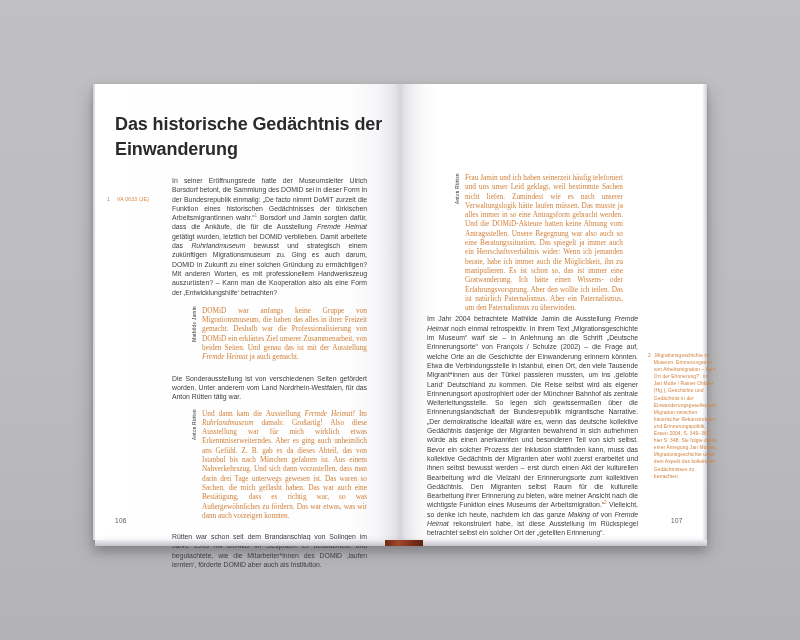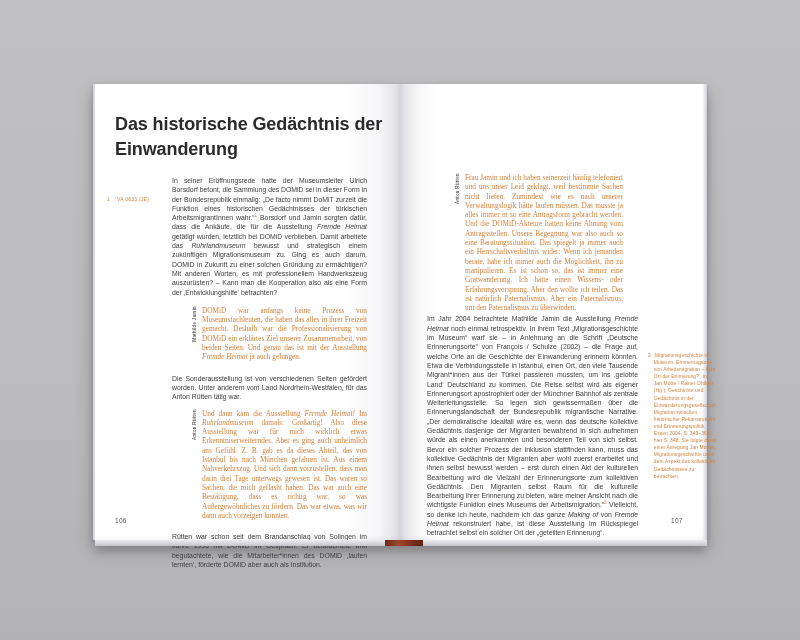--- a/index.html
+++ b/index.html
@@ -86,21 +86,21 @@
 <div class="book">
   <div class="pages">
 
     <div class="page page-left">
       <div class="content-left">
         <h1 class="page-title">Das historische Gedächtnis der Einwanderung</h1>
 
         <p class="body-para"><span>In seiner Eröffnungsrede hatte der Museumsleiter Ulrich Borsdorf betont, die Sammlung des DOMiD sei in dieser Form in der Bundesrepublik einmalig: „De facto nimmt DoMiT zurzeit die Funktion eines historischen Gedächtnisses der türkischen ArbeitsmigrantInnen wahr.“</span><sup class="fn">1</sup><span> Borsdorf und Jamin sorgten dafür, dass die Ankäufe, die für die Ausstellung </span><i>Fremde Heimat</i><span> getätigt wurden, letztlich bei DOMiD verblieben. Damit arbeitete das </span><i>Ruhrlandmuseum</i><span> bewusst und strategisch einem zukünftigen Migrationsmuseum zu. Ging es auch darum, DOMiD in Zukunft zu einer solchen Gründung zu ermächtigen? Mit anderen Worten, es mit professionellem Handwerkszeug auszurüsten? – Kann man die Kooperation also als eine Form der ‚Entwicklungshilfe‘ betrachten?</span></p>
 
         <blockquote class="quote">
-          <span class="speaker">Mathilde Jamin</span><span>DOMiD war anfangs keine Prozess von Museumsfachleuten, die haben das alles in ihrer Freizeit gemacht. Deshalb war die Professionalisierung von DOMiD ein erklärtes Ziel unserer Zusammenarbeit, von beiden Seiten. Und genau das ist mit der Ausstellung </span><i>Fremde Heimat</i><span> ja auch gelungen.</span>
+          <span class="speaker">Mathilde Jamin</span><span>DOMiD war anfangs keine Gruppe von Migrationsmuseum, die haben das alles in ihrer Freizeit gemacht. Deshalb war die Professionalisierung von DOMiD ein erklärtes Ziel unserer Zusammenarbeit, von beiden Seiten. Und genau das ist mit der Ausstellung </span><i>Fremde Heimat</i><span> ja auch gemacht.</span>
         </blockquote>
 
         <p class="body-para" style="margin-bottom:7px;">Die Sonderausstellung ist von verschiedenen Seiten gefördert worden. Unter anderem vom Land Nordrhein-Westfalen, für das Anton Rütten tätig war.</p>
 
         <blockquote class="quote" style="">
           <span class="speaker">Anton Rütten</span><span>Und dann kam die Ausstellung </span><i>Fremde Heimat!</i><span> Im </span><i>Ruhrlandmuseum</i><span> damals: Großartig! Also diese Ausstellung war für mich wirklich etwas Erkenntniserweiterndes. Aber es ging auch unheimlich ans Gefühl. Z. B. gab es da dieses Abteil, das von Istanbul bis nach München gefahren ist. Aus einem Nahverkehrszug. Und sich dann vorzustellen, dass man darin drei Tage unterwegs gewesen ist. Das waren so Sachen, die mich geflasht haben. Das war auch eine Bestätigung, dass es richtig war, so was Außergewöhnliches zu fördern. Das war etwas, was wir dann auch vorzeigen konnten.</span>
         </blockquote>
 
         <p class="body-para">Rütten war schon seit dem Brandanschlag von Solingen im Jahre 1993 mit DOMiD im Gespräch. Er beobachtete und begutachtete, wie die Mitarbeiter*innen des DOMiD ‚laufen lernten‘, förderte DOMiD aber auch als Institution.</p>
       </div>

